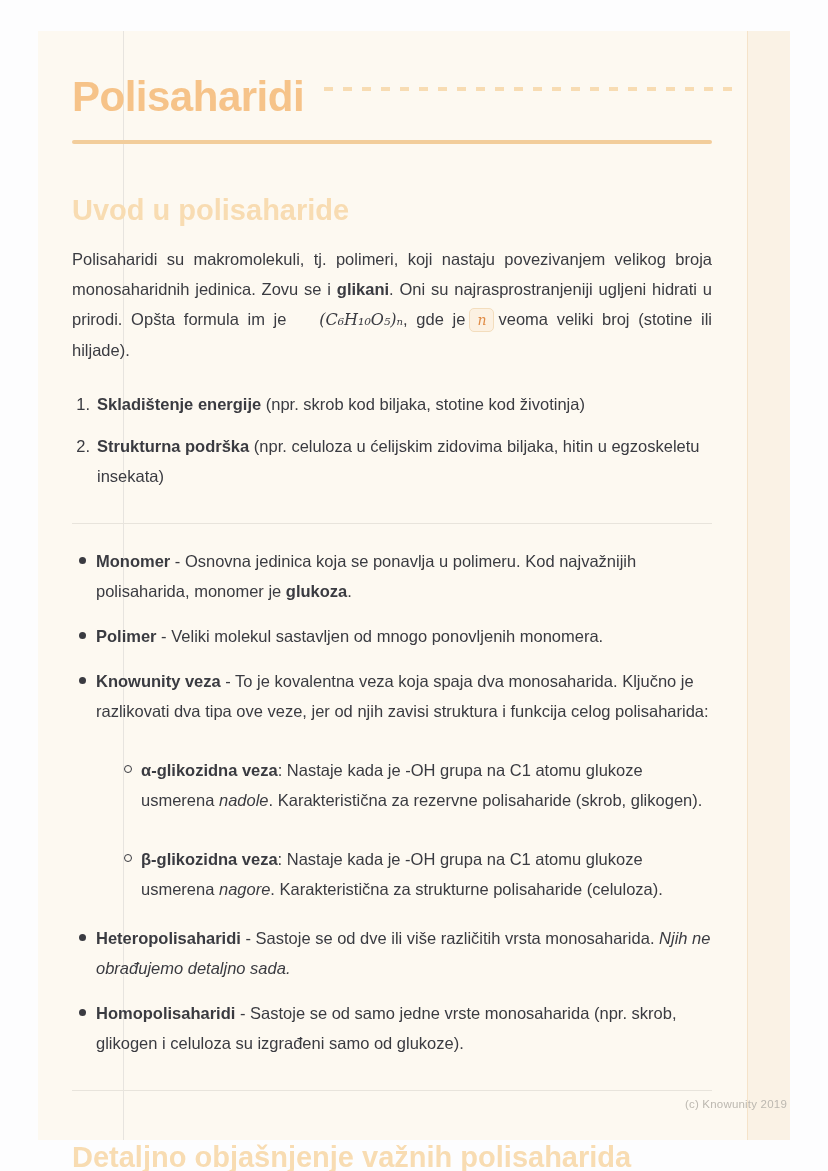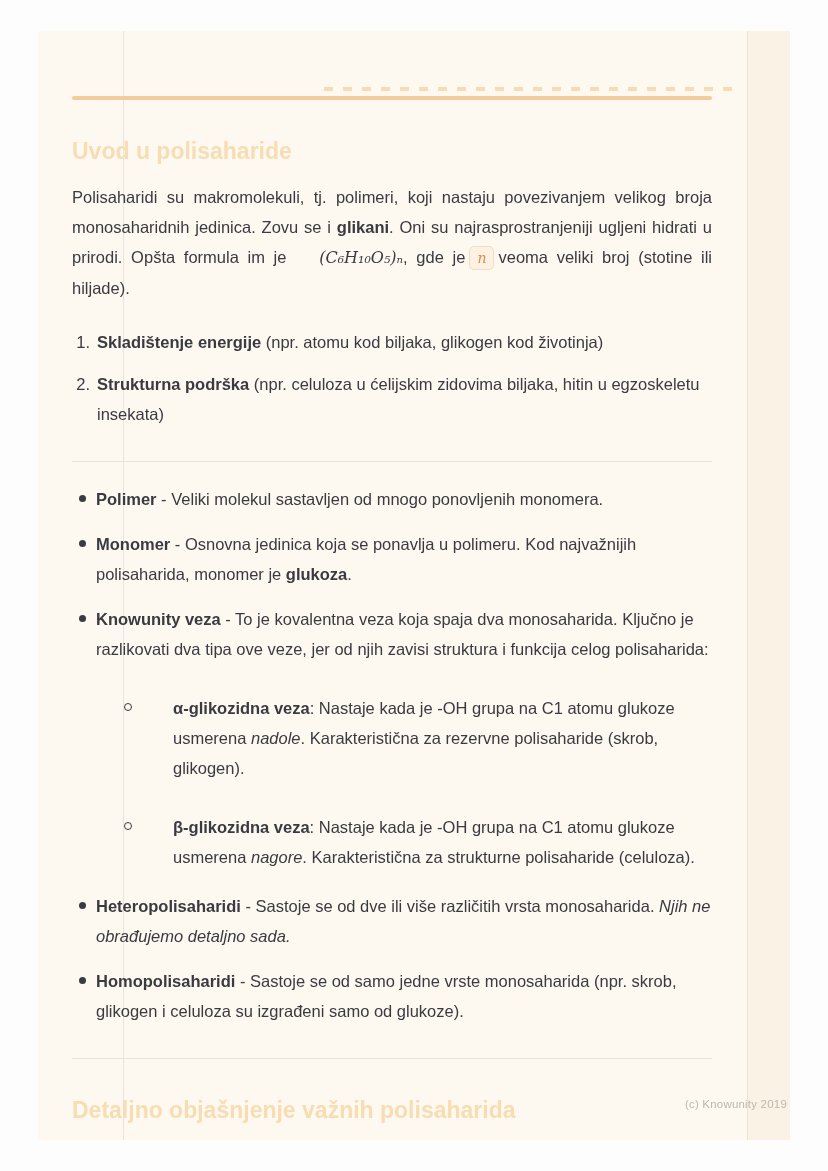--- a/index.html
+++ b/index.html
@@ -70,22 +70,22 @@
   }
 
   .rule {
     height: 4px;
     border-radius: 2px;
     background: var(--rule, #f2cd9b);
     margin-top: 21px;
   }
 
   .section-heading {
-    margin: 38px 0 0 0;
-    font-size: 23px;
+    margin: 49px 0 0 0;
+    font-size: 29px;
     font-weight: bold;
     color: var(--heading, #f8dcb2);
     line-height: 1.2;
   }
 
   .body-text {
     margin: 16px 0 0 0;
     font-size: 16.5px;
     line-height: 30px;
     color: var(--body_text, #3a3b41);
@@ -137,21 +137,21 @@
   }
   .bullet-dot {
     flex: none;
     width: 7px;
     height: 7px;
     border-radius: 50%;
     background: var(--body_text, #3a3b41);
     margin: 11px 10px 0 7px;
   }
   .sublist { margin: 10px 0 4px 21px; }
-  .sublist .ulist-item { margin-top: 29px; gap: 32px; }
+  .sublist .ulist-item { margin-top: 29px; }
   .bullet-ring {
     flex: none;
     width: 6px;
     height: 6px;
     border-radius: 50%;
     border: 1.5px solid var(--body_text, #3a3b41);
     background: transparent;
     margin: 10px 9px 0 7px;
   }
 
@@ -173,47 +173,48 @@
 </head>
 <body>
 
 <div class="canvas">
   <div class="page">
     <div class="vline"></div>
     <div class="right-strip"></div>
     <div class="title-dashes"></div>
 
     <div class="content">
+      <h1 class="doc-title">Polisaharidi</h1>
       <div class="rule"></div>
 
       <h2 class="section-heading">Uvod u polisaharide</h2>
       <p class="body-text justify"><span>Polisaharidi su makromolekuli, tj. polimeri, koji nastaju povezivanjem velikog broja monosaharidnih jedinica. Zovu se i </span><span class="b">glikani</span><span>. Oni su najrasprostranjeniji ugljeni hidrati u prirodi. Opšta formula im je </span><span class="math">(C₆H₁₀O₅)ₙ</span><span>, gde je</span><span class="chip">n</span><span>veoma veliki broj (stotine ili hiljade).</span></p>
 
       <div class="olist">
         <div class="olist-item">
           <span class="olist-num">1.</span>
-          <span class="li-text"><span class="b">Skladištenje energije</span><span> (npr. atomu kod biljaka, glikogen kod životinja)</span></span>
+          <span class="li-text"><span class="b">Skladištenje energije</span><span> (npr. skrob kod biljaka, stotine kod životinja)</span></span>
         </div>
         <div class="olist-item">
           <span class="olist-num">2.</span>
           <span class="li-text"><span class="b">Strukturna podrška</span><span> (npr. celuloza u ćelijskim zidovima biljaka, hitin u egzoskeletu insekata)</span></span>
         </div>
       </div>
 
       <div class="divider"></div>
 
 
       <div class="ulist">
         <div class="ulist-item">
           <span class="bullet-dot"></span>
+          <span class="li-text"><span class="b">Monomer</span><span> - Osnovna jedinica koja se ponavlja u polimeru. Kod najvažnijih polisaharida, monomer je </span><span class="b">glukoza</span><span>.</span></span>
+        </div>
+        <div class="ulist-item">
+          <span class="bullet-dot"></span>
           <span class="li-text"><span class="b">Polimer</span><span> - Veliki molekul sastavljen od mnogo ponovljenih monomera.</span></span>
-        </div>
-        <div class="ulist-item">
-          <span class="bullet-dot"></span>
-          <span class="li-text"><span class="b">Monomer</span><span> - Osnovna jedinica koja se ponavlja u polimeru. Kod najvažnijih polisaharida, monomer je </span><span class="b">glukoza</span><span>.</span></span>
         </div>
         <div class="ulist-item">
           <span class="bullet-dot"></span>
           <span class="li-text">
             <span><span class="b">Knowunity veza</span><span> - To je kovalentna veza koja spaja dva monosaharida. Ključno je razlikovati dva tipa ove veze, jer od njih zavisi struktura i funkcija celog polisaharida:</span></span>
             <span class="sublist" style="display:block;">
               <span class="ulist-item" style="display:flex;">
                 <span class="bullet-ring"></span>
                 <span class="li-text"><span class="b">α-glikozidna veza</span><span>: Nastaje kada je -OH grupa na C1 atomu glukoze usmerena </span><span class="it">nadole</span><span>. Karakteristična za rezervne polisaharide (skrob, glikogen).</span></span>
               </span>

